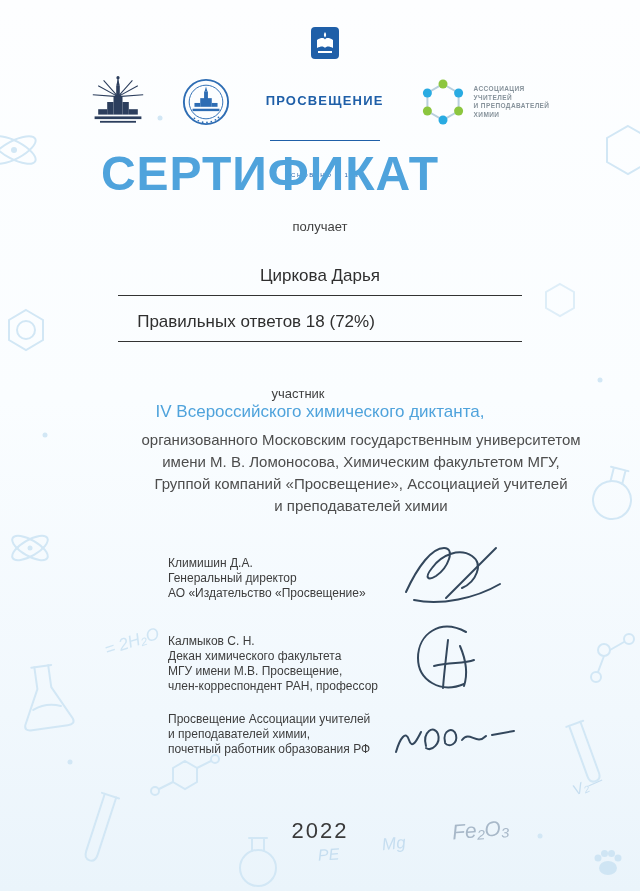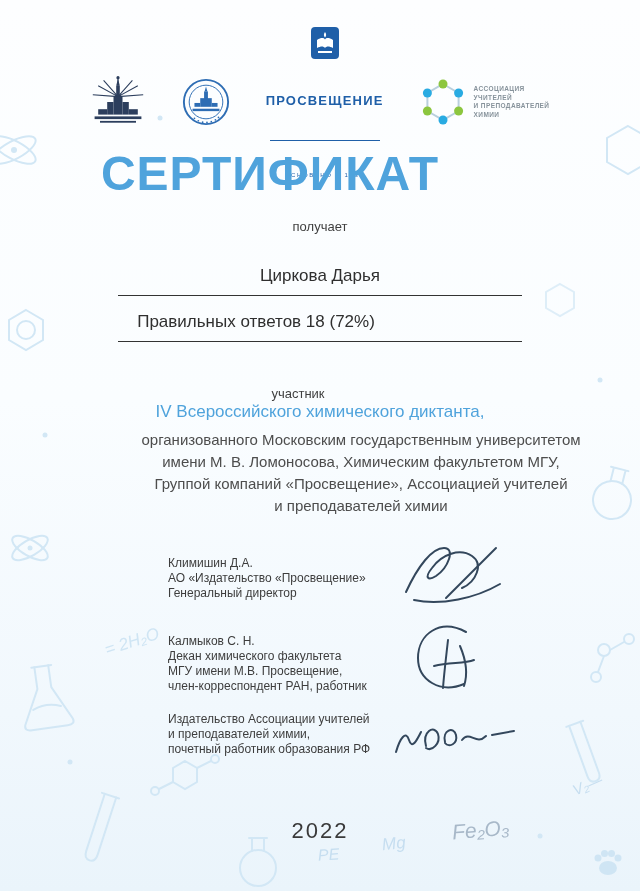--- a/index.html
+++ b/index.html
@@ -220,48 +220,48 @@
 
   <div class="description">
     <div>организованного Московским государственным университетом</div>
     <div>имени М. В. Ломоносова, Химическим факультетом МГУ,</div>
     <div>Группой компаний «Просвещение», Ассоциацией учителей</div>
     <div>и преподавателей химии</div>
   </div>
 
   <div class="sig-text sig-1-text">
     <div>Климишин Д.А.</div>
+    <div>Генеральный директор</div>
     <div>АО «Издательство «Просвещение»</div>
-    <div>Генеральный директор</div>
   </div>
   <svg class="signature signature-1" width="110" height="70" viewBox="0 0 110 70">
     <g stroke="#33475C" stroke-width="2" fill="none" stroke-linecap="round">
       <path d="M10 54 C22 28 36 10 48 10 C60 10 52 30 40 38 C32 43 28 40 36 30 C46 16 64 10 76 18 C88 26 80 44 66 50"></path>
       <path d="M50 60 L100 10"></path>
       <path d="M18 62 C45 68 80 60 104 46"></path>
     </g>
   </svg>
 
   <div class="sig-text sig-2-text">
     <div>Калмыков С. Н.</div>
     <div>Декан химического факультета</div>
     <div>МГУ имени М.В. Просвещение,</div>
-    <div>член-корреспондент РАН, работник</div>
+    <div>член-корреспондент РАН, профессор</div>
   </div>
   <svg class="signature signature-2" width="80" height="85" viewBox="0 0 80 85">
     <g stroke="#33475C" stroke-width="2" fill="none" stroke-linecap="round">
       <path d="M60 16 C34 2 12 18 12 42 C12 64 34 78 58 68"></path>
       <path d="M42 24 C40 42 38 58 37 72"></path>
       <path d="M54 30 C60 44 62 58 58 70"></path>
       <path d="M28 50 C44 46 58 48 68 44"></path>
     </g>
   </svg>
 
   <div class="sig-text sig-3-text">
-    <div>Издательство Ассоциации учителей</div>
+    <div>Просвещение Ассоциации учителей</div>
     <div>и преподавателей химии,</div>
     <div>почетный работник образования РФ</div>
   </div>
   <svg class="signature signature-3" width="130" height="75" viewBox="0 0 130 75">
     <g stroke="#33475C" stroke-width="2" fill="none" stroke-linecap="round">
       <path d="M8 52 C12 38 18 30 21 40 C24 50 29 40 33 32"></path>
       <path d="M38 46 C34 32 46 24 50 34 C53 43 44 52 38 48"></path>
       <path d="M57 42 C54 30 66 26 68 35 C70 44 61 48 57 43"></path>
       <path d="M74 40 C82 30 88 46 98 36"></path>
       <path d="M104 35 L126 31"></path>

